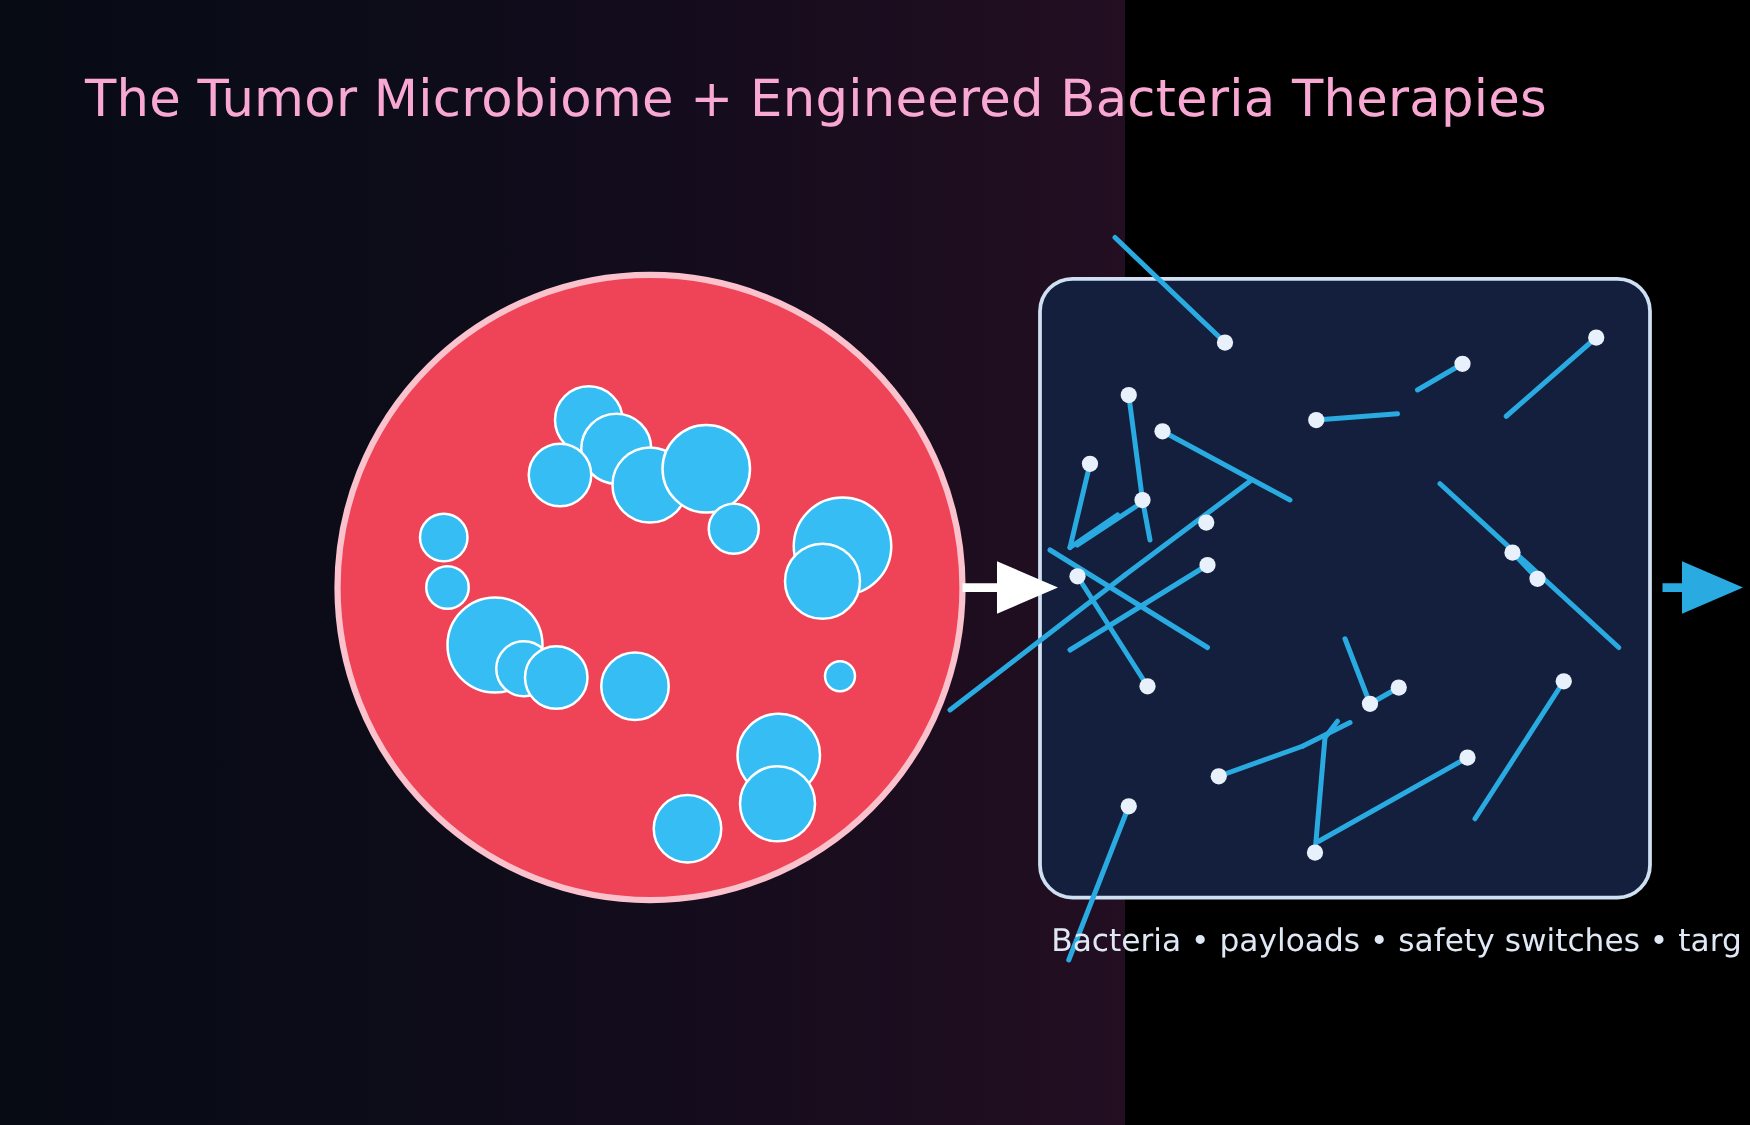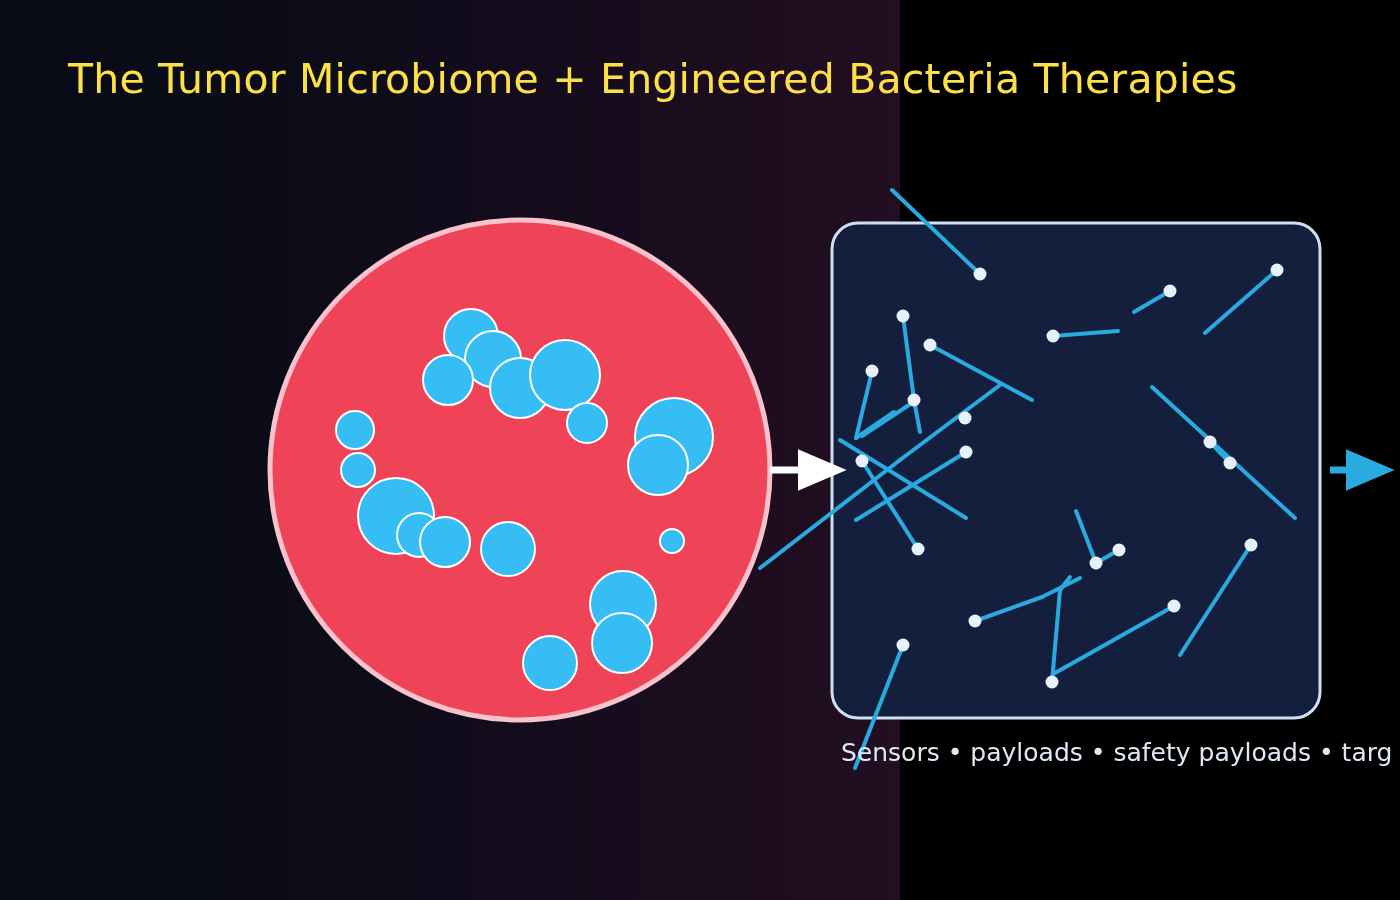--- a/index.html
+++ b/index.html
@@ -25,21 +25,21 @@
     left: 900px; top: 0;
     width: 500px; height: 900px;
     background: #000000;
   }
   #title {
     position: absolute;
     left: 68px;
     top: 55px;
     font-size: 41px;
     font-weight: 400;
-    color: #fde047;
+    color: #f9a8d4;
     letter-spacing: 0.2px;
     white-space: nowrap;
   }
   #caption {
     position: absolute;
     left: 841px;
     top: 738px;
     font-size: 25px;
     color: #dfe8f4;
     white-space: nowrap;
@@ -149,15 +149,15 @@
         <circle cx="1251" cy="545" r="6.5" fill="#e8f1fb"></circle>
         <circle cx="903" cy="645" r="6.5" fill="#e8f1fb"></circle>
       </g>
     <g id="g-arrows">
         <line x1="770" y1="470" x2="820" y2="470" stroke="#ffffff" stroke-width="7" marker-end="url(#mk-white)"></line>
         <line x1="1330" y1="470" x2="1368" y2="470" stroke="#29abe2" stroke-width="7" marker-end="url(#mk-blue)"></line>
       </g>
   </svg>
 
   <div id="title">The Tumor Microbiome + Engineered Bacteria Therapies</div>
-  <div id="caption">Sensors • payloads • safety payloads • targ</div>
+  <div id="caption">Bacteria • payloads • safety switches • targ</div>
 
 </div>
 
 </body></html>

